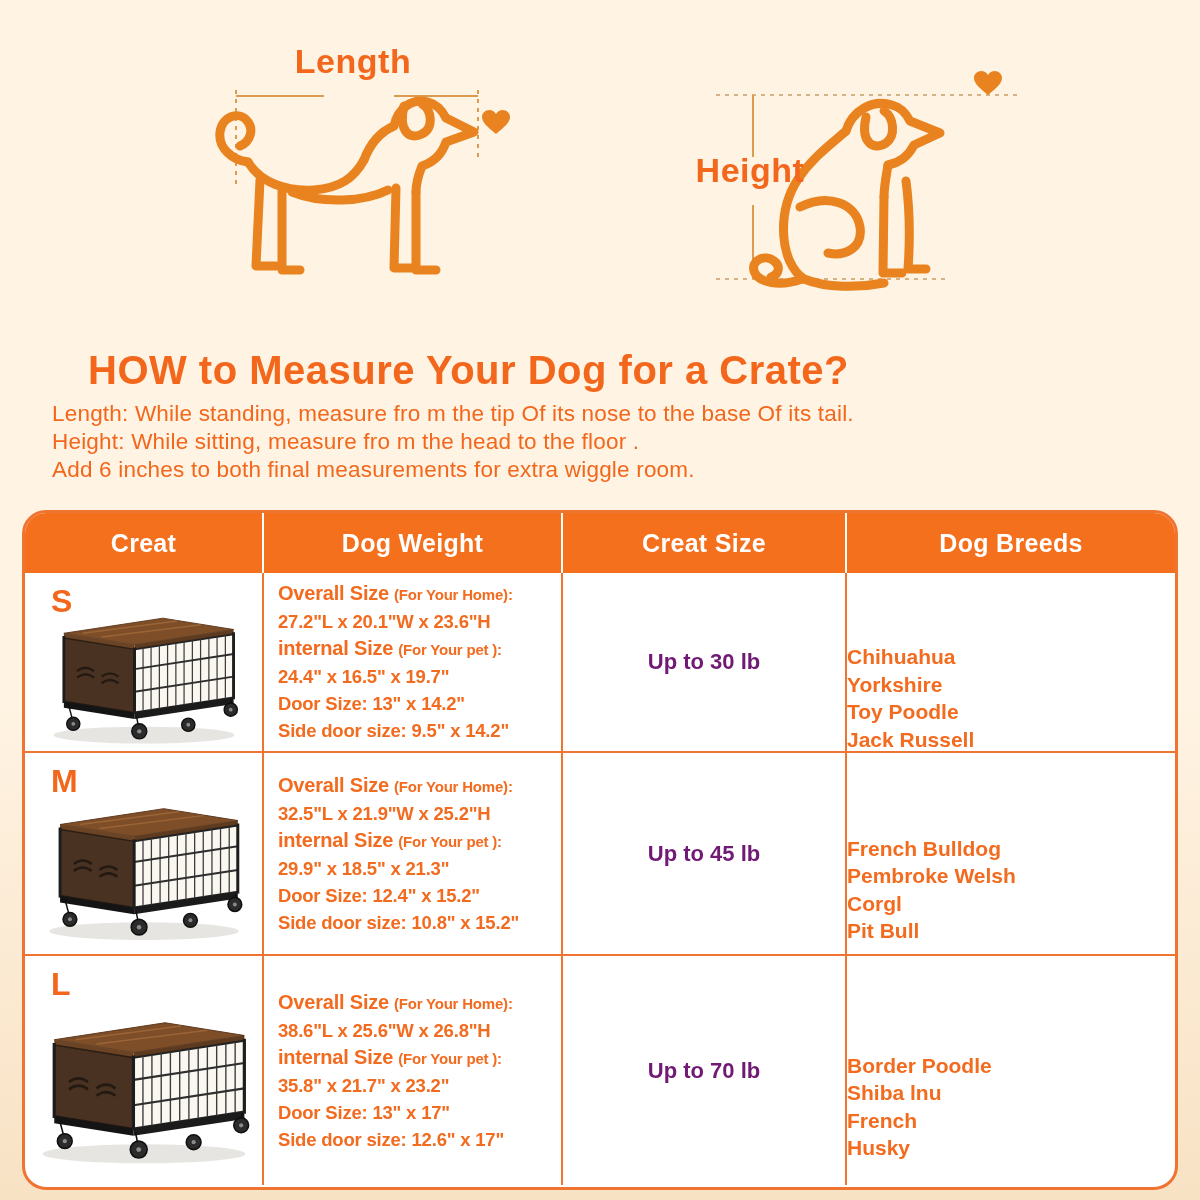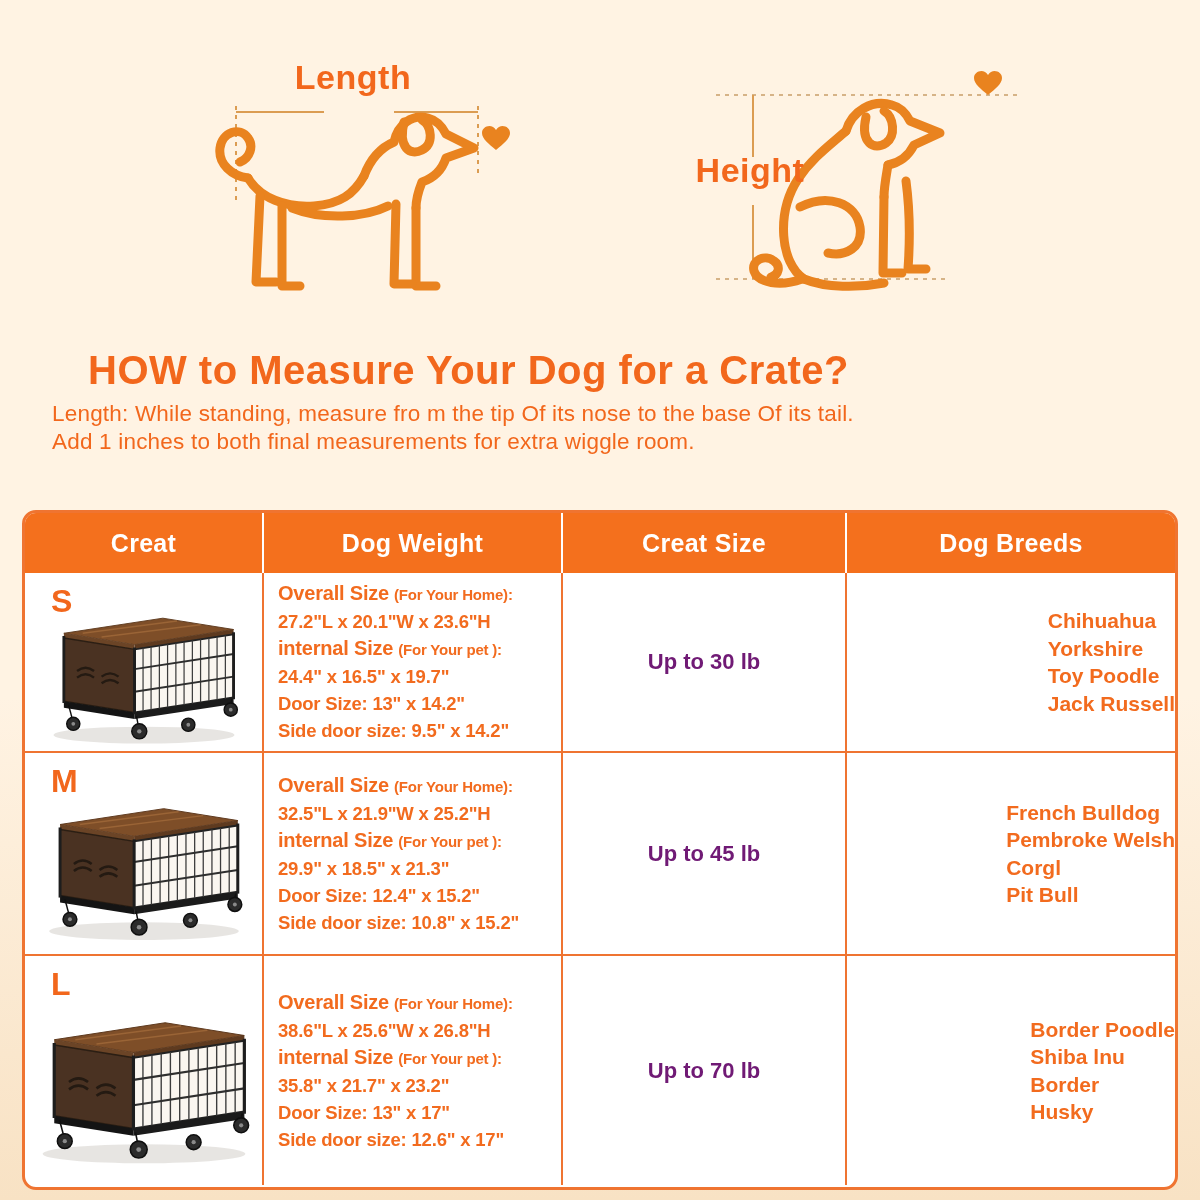--- a/index.html
+++ b/index.html
@@ -6,21 +6,21 @@
   html,body { width:1200px; height:1200px; }
   body {
     position:relative;
     font-family:"Liberation Sans", sans-serif;
     background:linear-gradient(180deg,#FFF3E3 0%,#FFF3E3 58%,#F8E2C4 100%);
     overflow:hidden;
   }
 
   
   .diagram { position:absolute; }
-  .diagram-length { left:188px; top:40px; width:330px; height:272px;margin-top:16px; }
+  .diagram-length { left:188px; top:40px; width:330px; height:272px; }
   .diagram-height { left:686px; top:55px; width:352px; height:252px; }
   .dim-label {
     position:absolute; color:#F2671C; font-weight:bold; font-size:34px;
     letter-spacing:0.5px;
   }
   .dim-label-length { left:0; right:0; top:2px; text-align:center; }
   .dim-label-height { left:4px; top:96px; width:120px; text-align:center; }
   .diagram svg { position:absolute; left:0; top:0; }
 
   
@@ -30,21 +30,21 @@
   }
   .instructions {
     position:absolute; left:52px; top:400px;
     font-size:22.5px; font-weight:normal; color:#F2671C; line-height:28px;
     letter-spacing:0.2px;
   }
 
   
   .size-table {
     position:absolute; left:22px; top:510px; width:1156px; height:680px;
-    border:3px solid #EF7431; border-radius:14px; overflow:hidden;
+    border:3px solid #EF7431; border-radius:24px; overflow:hidden;
     background:#fff;
   }
   .thead {
     display:grid; grid-template-columns:239px 299px 284px 328px;
     height:60px; background:#F4701D;
   }
   .hcell {
     display:flex; align-items:center; justify-content:center;
     color:#fff; font-weight:bold; font-size:25px; letter-spacing:0.3px;
     border-right:2px solid #FFFFFF;
@@ -71,21 +71,21 @@
     padding-left:14px; color:#F26B1E; font-weight:bold;
   }
   .sz-line { font-size:18.5px; line-height:27px; white-space:nowrap; letter-spacing:-0.2px; }
   .sz-big { font-size:20px; }
   .sz-small { font-size:15px; }
   .weight-cell {
     height:100%; display:flex; align-items:center; justify-content:center;
     color:#701a75; font-weight:bold; font-size:22px;
   }
   .breeds-cell {
-    height:100%; display:flex; align-items:center; justify-content:flex-end;
+    height:100%; display:flex; align-items:center; justify-content:flex-start;margin-top:36px;
   }
   .breeds-list {
     text-align:left; color:#F26B1E; font-weight:bold; font-size:21px;
     line-height:27.5px;
   }
 </style>
 </head>
 <body>
 
 <svg width="0" height="0" style="position:absolute" aria-hidden="true">
@@ -193,21 +193,22 @@
       <path d="M116 224 C94 232 72 228 68 216 C65 205 79 199 88 206 C95 211 93 220 85 222"></path>
     </g>
     <path transform="translate(288,16)" d="M14 24 C7 18 0 13 0 7 C0 0 10 -3 14 4 C18 -3 28 0 28 7 C28 13 21 18 14 24 Z" fill="#E9831F"></path>
   </svg>
   <div class="dim-label dim-label-height">Height</div>
 </div>
 
 <div class="page-title">HOW to Measure Your Dog for a Crate?</div>
 <div class="instructions">
   <div>Length: While standing, measure fro m the tip Of its nose to the base Of its tail.</div>
-  <div>Add 1 inches to both final measurements for extra wiggle room.</div>
+  <div>Height: While sitting, measure fro m the head to the floor .</div>
+  <div>Add 6 inches to both final measurements for extra wiggle room.</div>
 </div>
 
 <div class="size-table">
   <div class="thead">
     <div class="hcell">Creat</div>
     <div class="hcell">Dog Weight</div>
     <div class="hcell">Creat Size</div>
     <div class="hcell">Dog Breeds</div>
   </div>
 
@@ -282,18 +283,18 @@
       <div class="sz-line"><span class="sz-big">internal Size</span> <span class="sz-small">(For Your pet ):</span></div>
       <div class="sz-line">35.8" x 21.7" x 23.2"</div>
       <div class="sz-line">Door Size: 13" x 17"</div>
       <div class="sz-line">Side door size: 12.6" x 17"</div>
     </div>
     <div class="cell weight-cell">Up to 70 lb</div>
     <div class="cell breeds-cell">
       <div class="breeds-list">
         <div>Border Poodle</div>
         <div>Shiba lnu</div>
-        <div>Border</div>
+        <div>French</div>
         <div>Husky</div>
       </div>
     </div>
   </div>
 </div>
 
 </body></html>

